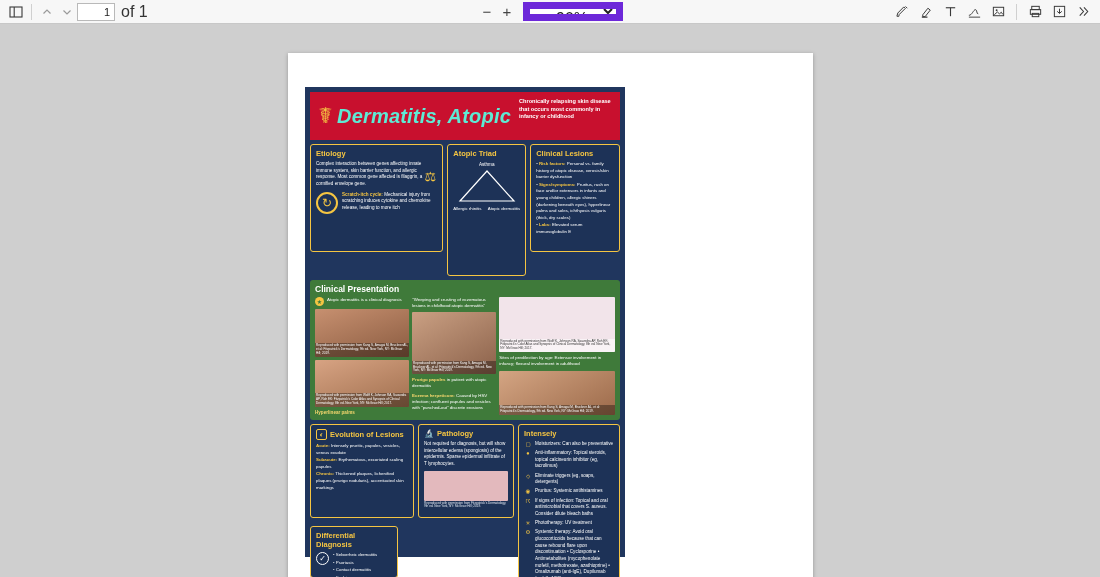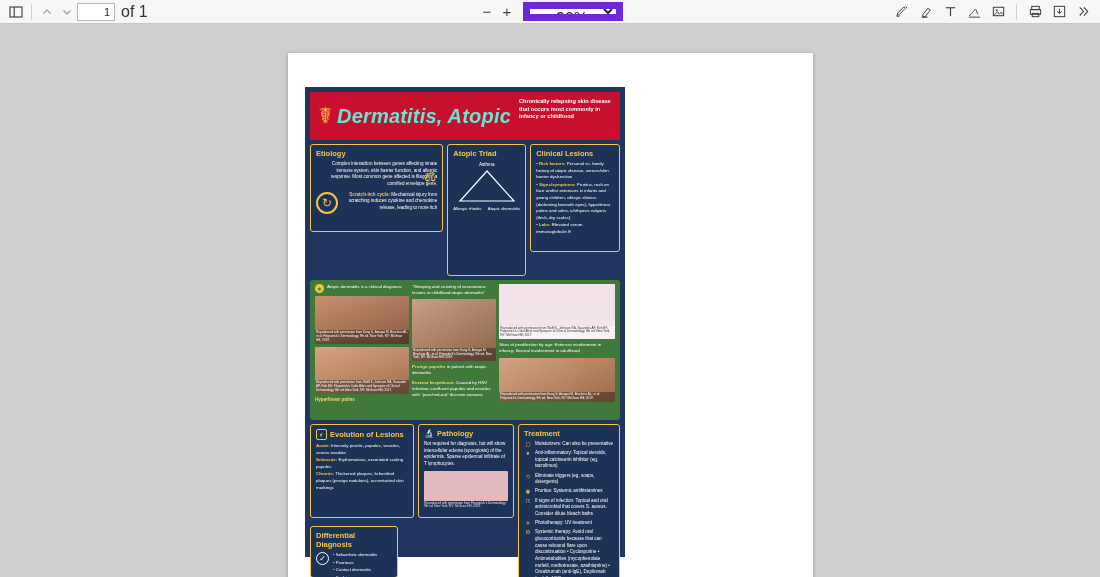--- a/index.html
+++ b/index.html
@@ -156,21 +156,21 @@
     font-size: 7.5px;
     font-weight: bold;
     margin-bottom: 3px;
     display: flex;
     align-items: center;
     gap: 3px;
   }
   .card-body { font-size: 4.6px; line-height: 1.45; }
   .kw { color: #f5c542; font-weight: bold; }
 
-  .etiology { width: 146px; height: 88px; position: relative; text-align: right; }
+  .etiology { width: 146px; height: 108px; position: relative; }
   .triad { width: 86px; height: 132px; }
   .clinical-features { width: 98px; height: 108px; }
 
   .triad-inner {
     margin-top: 4px;
     display: flex;
     flex-direction: column;
     align-items: center;
     font-size: 4.6px;
   }
@@ -401,20 +401,21 @@
               <span>Personal vs. family history of atopic disease, xerosis/skin barrier dysfunction</span></div>
             <div>• <span class="kw">Signs/symptoms:</span>
               <span>Pruritus, rash on face and/or extensors in infants and young children, allergic shiners (darkening beneath eyes), hyperlinear palms and soles, ichthyosis vulgaris (thick, dry scales)</span></div>
             <div>• <span class="kw">Labs:</span>
               <span>Elevated serum immunoglobulin E</span></div>
           </div>
         </div>
       </div>
 
       <div class="clinical-pres">
+        <div class="cp-title">Clinical Presentation</div>
         <div class="cp-grid">
 
           <div class="cp-col cp-c1">
             <div style="display:flex;gap:3px;align-items:flex-start;">
               <div style="width:9px;height:9px;border-radius:50%;background:#f5c542;color:#3f7a3a;font-size:6px;display:flex;align-items:center;justify-content:center;flex:0 0 auto;">★</div>
               <div class="note">Atopic dermatitis is a clinical diagnosis</div>
             </div>
             <div class="photo photo-hand">
               <div class="cap">Reproduced with permission from Kang S, Amagai M, Bruckner AL, et al: Fitzpatrick's Dermatology, 9th ed. New York, NY: McGraw Hill; 2019.</div>
             </div>
@@ -493,21 +494,21 @@
                   <div>• <span>Contact dermatitis</span></div>
                   <div>• <span>Scabies</span></div>
                 </div>
               </div>
             </div>
 
           </div>
         </div>
 
         <div class="card treatment">
-          <div class="card-title">Treatment</div>
+          <div class="card-title">Intensely</div>
           <div class="card-body">
             <div class="tx-item">
               <span class="tx-ic">▢</span>
               <span>Moisturizers: Can also be preventative</span>
             </div>
             <div class="tx-item">
               <span class="tx-ic">●</span>
               <span>Anti-inflammatory: Topical steroids, topical calcineurin inhibitor (eg, tacrolimus)</span>
             </div>
             <div class="tx-item">

